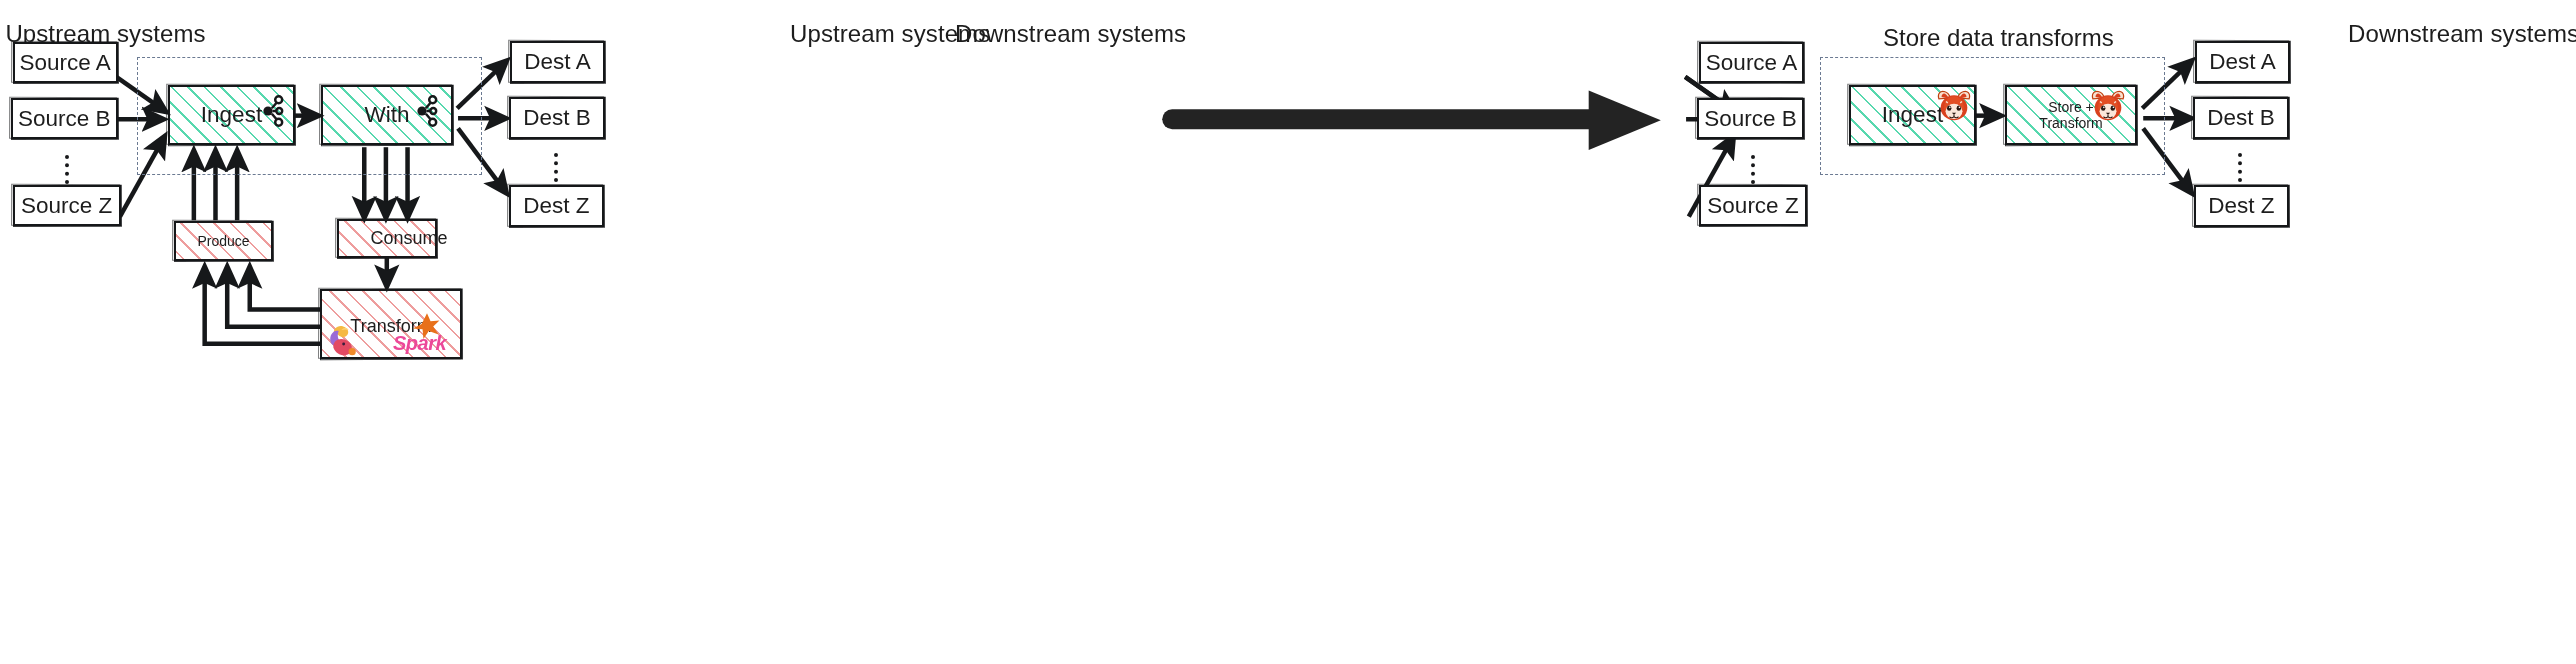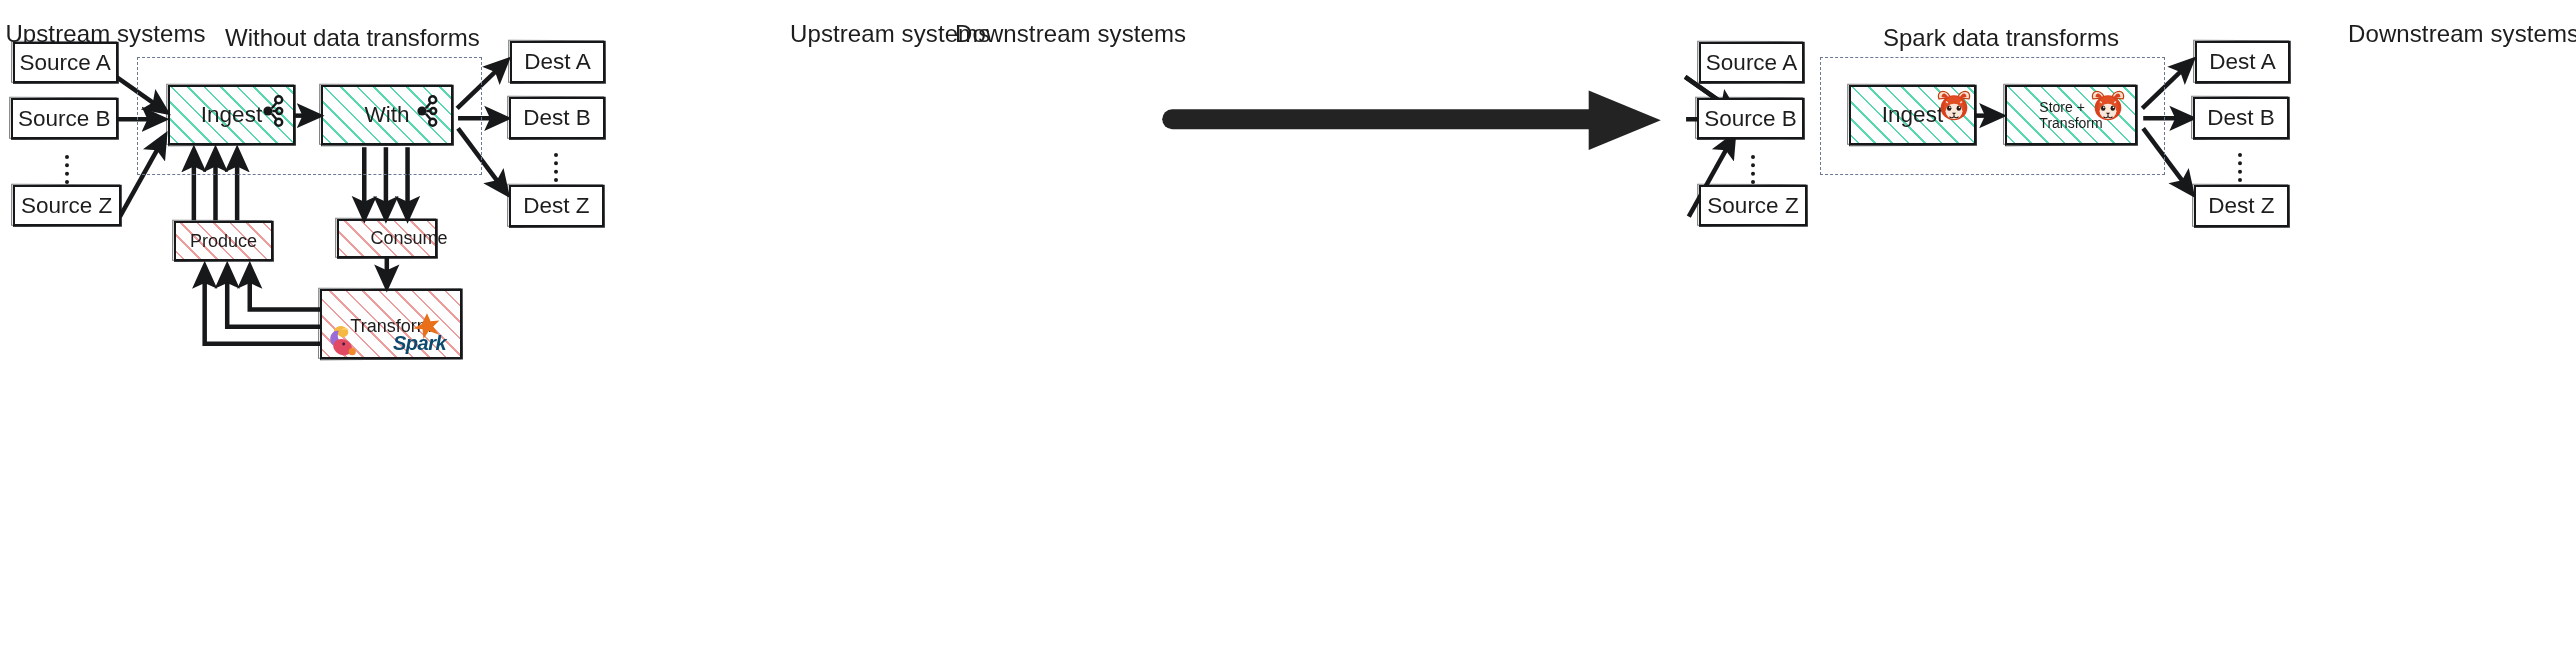--- a/index.html
+++ b/index.html
@@ -7,21 +7,21 @@
        font-family:"Liberation Sans","DejaVu Sans",sans-serif;color:#1b1b1b;}
 
   .canvas{position:absolute;left:0;top:0;width:2576px;height:665px;}
 
   
   .hdr{position:absolute;font-size:24px;color:#1d1d1d;white-space:nowrap;letter-spacing:0.1px;margin-top:18px;}
   .panel-title{position:absolute;font-size:24px;color:#1d1d1d;white-space:nowrap;}
 
   
   .box{position:absolute;box-sizing:border-box;display:flex;align-items:center;
-       justify-content:center;font-size:22.5px;color:#1d1d1d;
+       justify-content:center;text-align:center;font-size:22.5px;color:#1d1d1d;
        line-height:1.15;}
   .box .lbl{position:relative;z-index:4;pointer-events:none;}
 
   
   .sk{border:2.7px solid #16181a;}
   .sk:before,.sk:after{content:"";position:absolute;left:-2.7px;top:-2.7px;right:-2.7px;bottom:-2.7px;
       border:1.8px solid #16181a;pointer-events:none;}
   .sk:before{transform:rotate(-0.22deg) translate(0.9px,0.9px);border-width:1.8px;opacity:.85;}
   .sk:after{transform:rotate(0.18deg) translate(-0.9px,0px);border-width:1.4px;opacity:.55;}
 
@@ -135,21 +135,20 @@
     <g>
       <path d="M2377,131 L2429,131" stroke="#16181a" stroke-width="5" fill="none" marker-end="url(#ah)"></path>
     </g>
     <g>
       <path d="M2377,142 L2430,213" stroke="#16181a" stroke-width="5" fill="none" marker-end="url(#ah)"></path>
     </g>
   </svg>
 
   <div class="hdr" style="left:5.4px;top:1.8px;">Upstream systems</div>
   <div class="hdr" style="left:955px;top:1.8px;">Downstream systems</div>
-  <div class="panel-title" style="left:225px;top:24px;">Without data transforms</div>
 
   <div class="dashzone" style="left:137px;top:57px;width:345px;height:118px;"></div>
 
   <div class="box sk plain" style="left:12.6px;top:42px;width:105px;height:41px;">
     <span class="lbl">Source A</span>
   </div>
   <div class="box sk plain" style="left:10.8px;top:98px;width:107px;height:41px;">
     <span class="lbl">Source B</span>
   </div>
   <div class="vdots" style="left:65px;top:155px;height:29px;"></div>
@@ -184,21 +183,21 @@
     <span class="lbl">Dest A</span>
   </div>
   <div class="box sk plain" style="left:509px;top:97px;width:96px;height:42px;">
     <span class="lbl">Dest B</span>
   </div>
   <div class="vdots" style="left:554px;top:153px;height:29px;"></div>
   <div class="box sk plain" style="left:509px;top:185px;width:95px;height:42px;">
     <span class="lbl">Dest Z</span>
   </div>
 
-  <div class="box sk hatch-red" style="left:174px;top:221px;width:99px;height:40px;font-size:18px;">
+  <div class="box sk hatch-red" style="left:174px;top:221px;width:99px;height:40px;font-size:14px;">
     <span class="lbl">Produce</span>
   </div>
   <div class="box sk hatch-red" style="left:337px;top:219px;width:100px;height:39px;font-size:18px;padding-left:44px;">
     <span class="lbl">Consume</span>
   </div>
   <div class="box sk hatch-red" style="left:320px;top:289px;width:142px;height:70px;font-size:18px;align-items:flex-start;padding-top:25px;">
     <span class="lbl">Transform</span>
   </div>
 
   <svg class="logo" style="left:325px;top:322px;width:40px;height:36px;" viewBox="0 0 44 40">
@@ -206,25 +205,25 @@
     <path d="M6,22 C4,14 10,8 15,10 C13,15 14,20 18,23 C14,27 8,28 6,22 Z" fill="#9b6bd6"></path>
     <path d="M9,28 C9,20 16,17 23,20 C30,23 32,31 27,35 C22,39 12,37 9,28 Z" fill="#e24a63"></path>
     <circle cx="30" cy="33" r="4" fill="#f08a2a"></circle>
     <path d="M18,9 C20,6 25,6 26,9 C24,8 20,8 18,9 Z" fill="#ffd37a"></path>
     <circle cx="20.5" cy="24.5" r="1.6" fill="#3a1d3d"></circle>
   </svg>
 
   <svg class="logo" style="left:411px;top:312px;width:32px;height:31px;" viewBox="0 0 36 34">
     <path d="M18,1 L22,10 L32,9 L25,16 L31,25 L20,21 L14,30 L13,19 L2,18 L12,13 Z" fill="#e8701a"></path>
   </svg>
-  <div style="position:absolute;left:393px;top:332px;font-size:20px;font-style:italic;font-weight:bold;color:#0c4a6e;letter-spacing:-0.5px;z-index:6;">Spark</div>
+  <div style="position:absolute;left:393px;top:332px;font-size:20px;font-style:italic;font-weight:bold;color:#ec4899;letter-spacing:-0.5px;z-index:6;">Spark</div>
 
   <div class="hdr" style="left:790px;top:1.8px;">Upstream systems</div>
   <div class="hdr" style="left:2348px;top:1.8px;">Downstream systems</div>
-  <div class="panel-title" style="left:1883px;top:24px;">Spark data transforms</div>
+  <div class="panel-title" style="left:1883px;top:24px;">Store data transforms</div>
 
   <div class="dashzone" style="left:1820px;top:57px;width:345px;height:118px;"></div>
 
   <div class="box sk plain" style="left:1699px;top:42px;width:105px;height:41px;">
     <span class="lbl">Source A</span>
   </div>
   <div class="box sk plain" style="left:1697px;top:98px;width:107px;height:41px;">
     <span class="lbl">Source B</span>
   </div>
   <div class="vdots" style="left:1751px;top:155px;height:29px;"></div>

